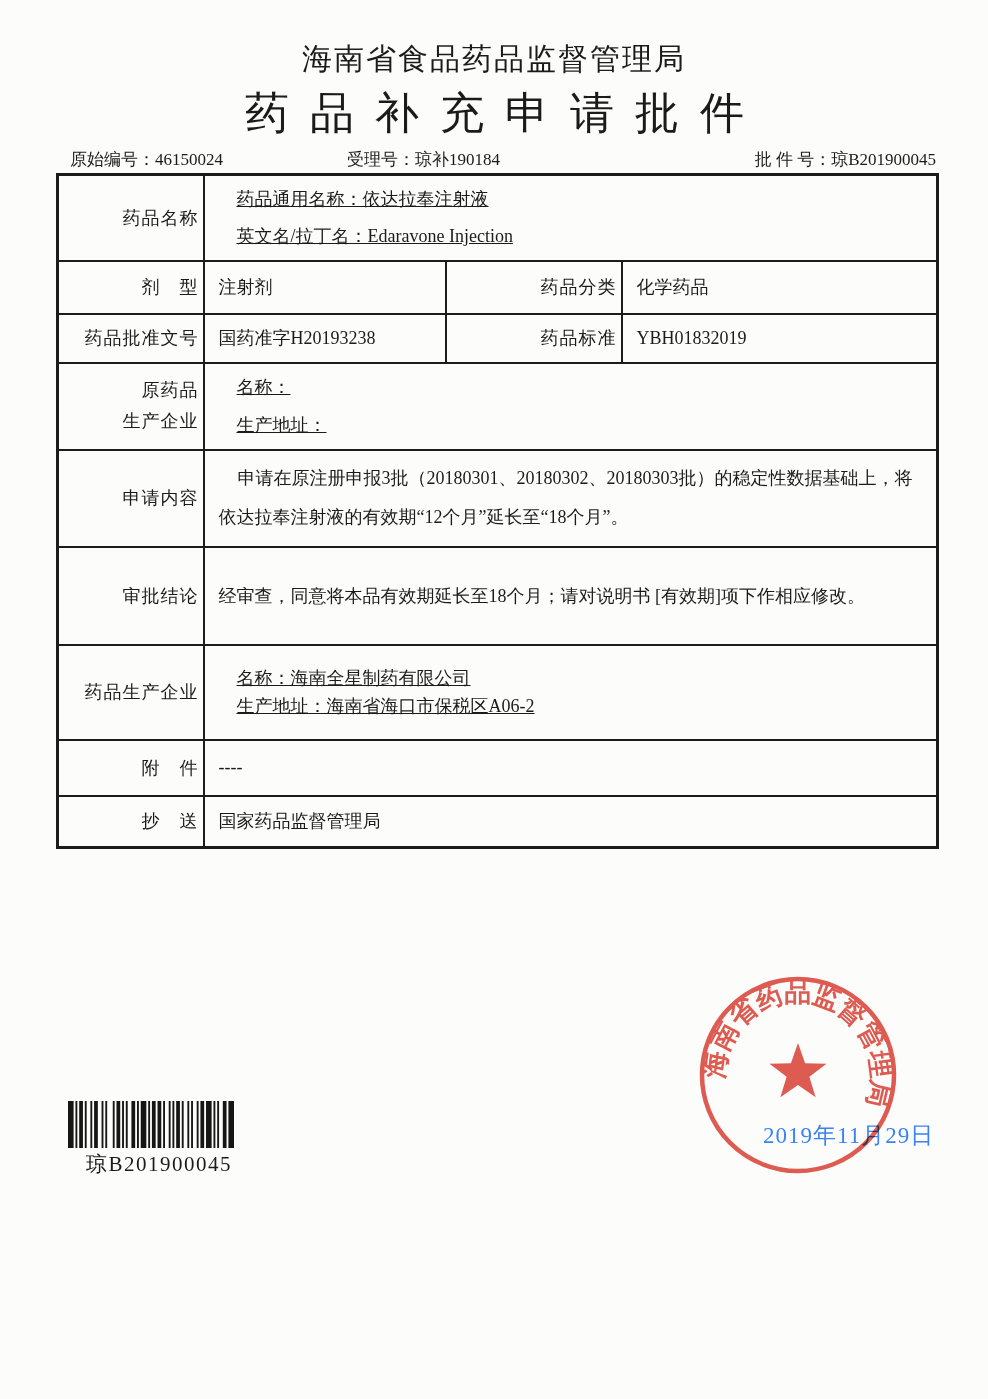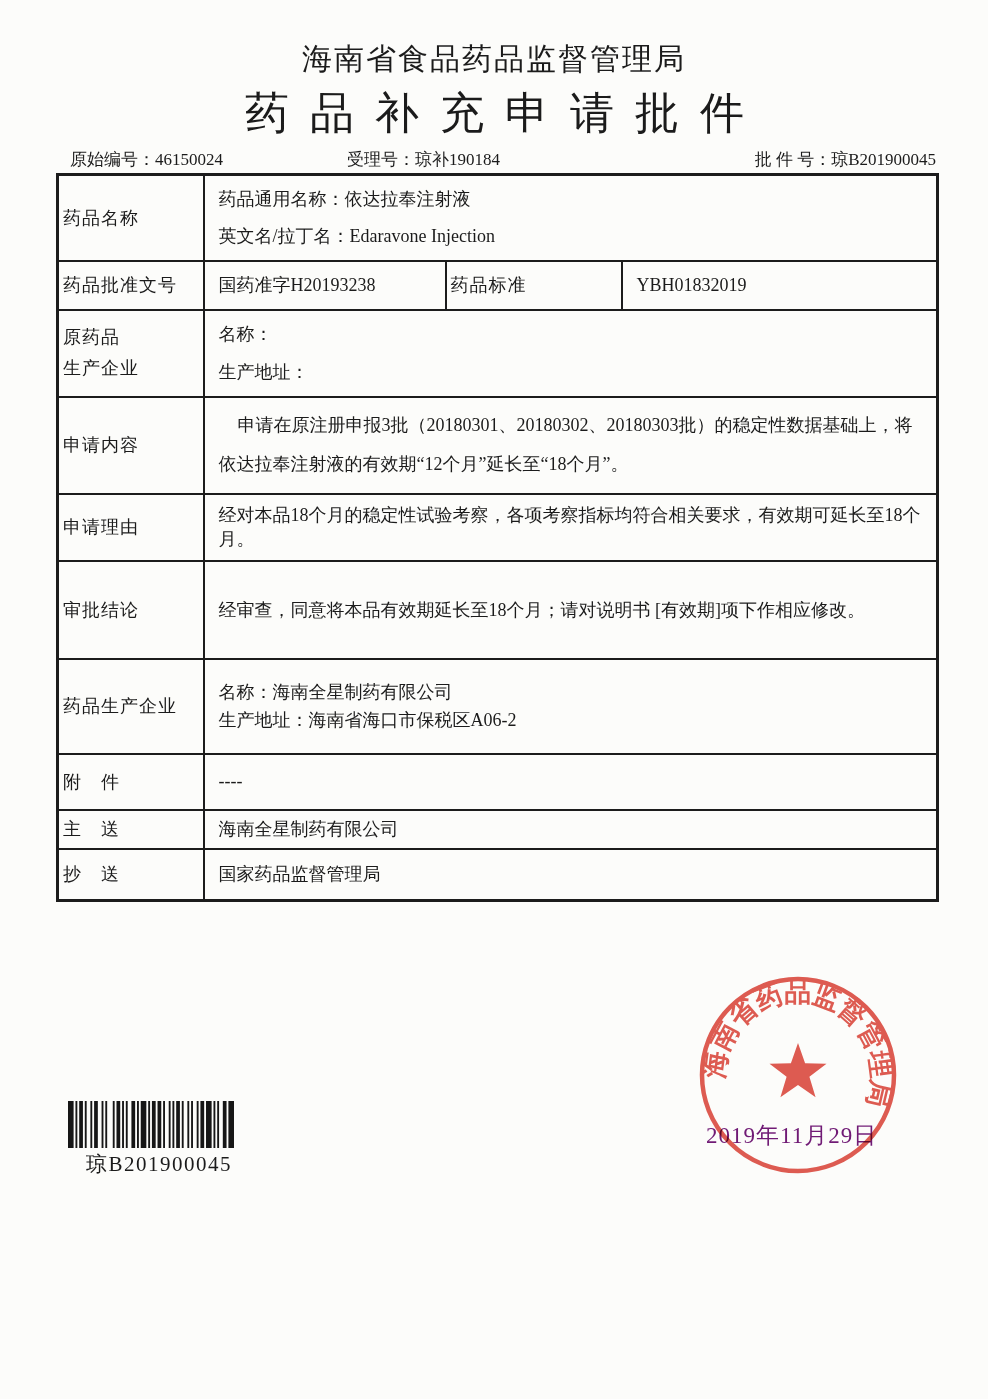--- a/index.html
+++ b/index.html
@@ -32,33 +32,33 @@
     position:absolute; left:56px; top:173px; width:880px;
     border-collapse:collapse; table-layout:fixed;
     font-size:18px;
   }
   table.doc-table td {
     border:2px solid #1c1c1c;
     vertical-align:middle;
     overflow:hidden;
   }
   table.doc-table { border:3px solid #1c1c1c; }
-  td.lbl { text-align:left; letter-spacing:1px; padding:0 4px; }
+  td.lbl { text-align:right; letter-spacing:1px; padding:0 4px; }
   td.val { padding:2px 10px 2px 14px; }
   .stack {
     display:flex; flex-direction:column; justify-content:space-around;
-    height:100%; padding:4px 10px 4px 14px;
+    height:100%; padding:4px 10px 4px 32px;text-decoration:underline;
   }
   td.val-stack { padding:0; height:inherit; }
   .lbl-stack { line-height:1.75; }
   p.para { text-indent:1.05em; line-height:2.15; margin:0; }
 
   .stamp-date {
-    position:absolute; left:706px; top:1120px;
-    font-size:23px; letter-spacing:1px; color:#701a75;
+    position:absolute; left:763px; top:1120px;
+    font-size:23px; letter-spacing:1px; color:#3b82f6;
   }
   .stamp {
     position:absolute; left:697px; top:974px; width:202px; height:202px;
     mix-blend-mode:multiply; opacity:0.88;
   }
   .barcode {
     position:absolute; left:68px; top:1101px; width:166px; height:47px;
   }
   .barcode-text {
     position:absolute; left:86px; top:1150px;
@@ -87,20 +87,26 @@
   <tbody>
     <tr style="height:86px">
       <td class="lbl">药品名称</td>
       <td class="val-stack" colspan="3">
         <div class="stack" style="height:82px">
           <span>药品通用名称：依达拉奉注射液</span>
           <span>英文名/拉丁名：Edaravone Injection</span>
         </div>
       </td>
     </tr>
+    <tr style="height:53px">
+      <td class="lbl">剂　型</td>
+      <td class="val">注射剂</td>
+      <td class="lbl">药品分类</td>
+      <td class="val">化学药品</td>
+    </tr>
     <tr style="height:49px">
       <td class="lbl">药品批准文号</td>
       <td class="val">国药准字H20193238</td>
       <td class="lbl">药品标准</td>
       <td class="val">YBH01832019</td>
     </tr>
     <tr style="height:87px">
       <td class="lbl">
         <div class="lbl-stack">
           <div>原药品</div>
@@ -112,45 +118,37 @@
           <span>名称：</span>
           <span>生产地址：</span>
         </div>
       </td>
     </tr>
     <tr style="height:97px">
       <td class="lbl">申请内容</td>
       <td class="val" colspan="3">
         <p class="para">申请在原注册申报3批（20180301、20180302、20180303批）的稳定性数据基础上，将依达拉奉注射液的有效期“12个月”延长至“18个月”。</p>
       </td>
-    </tr>
-    <tr style="height:67px">
-      <td class="lbl">申请理由</td>
-      <td class="val" colspan="3">经对本品18个月的稳定性试验考察，各项考察指标均符合相关要求，有效期可延长至18个月。</td>
     </tr>
     <tr style="height:98px">
       <td class="lbl">审批结论</td>
       <td class="val" colspan="3">经审查，同意将本品有效期延长至18个月；请对说明书 [有效期]项下作相应修改。</td>
     </tr>
     <tr style="height:95px">
       <td class="lbl">药品生产企业</td>
       <td class="val-stack" colspan="3">
         <div class="stack" style="height:64px">
           <span>名称：海南全星制药有限公司</span>
           <span>生产地址：海南省海口市保税区A06-2</span>
         </div>
       </td>
     </tr>
     <tr style="height:56px">
       <td class="lbl">附　件</td>
       <td class="val" colspan="3">----</td>
-    </tr>
-    <tr style="height:39px">
-      <td class="lbl">主　送</td>
-      <td class="val" colspan="3">海南全星制药有限公司</td>
     </tr>
     <tr style="height:52px">
       <td class="lbl">抄　送</td>
       <td class="val" colspan="3">国家药品监督管理局</td>
     </tr>
   </tbody>
 </table>
 
 <div class="stamp-date">2019年11月29日</div>
 

